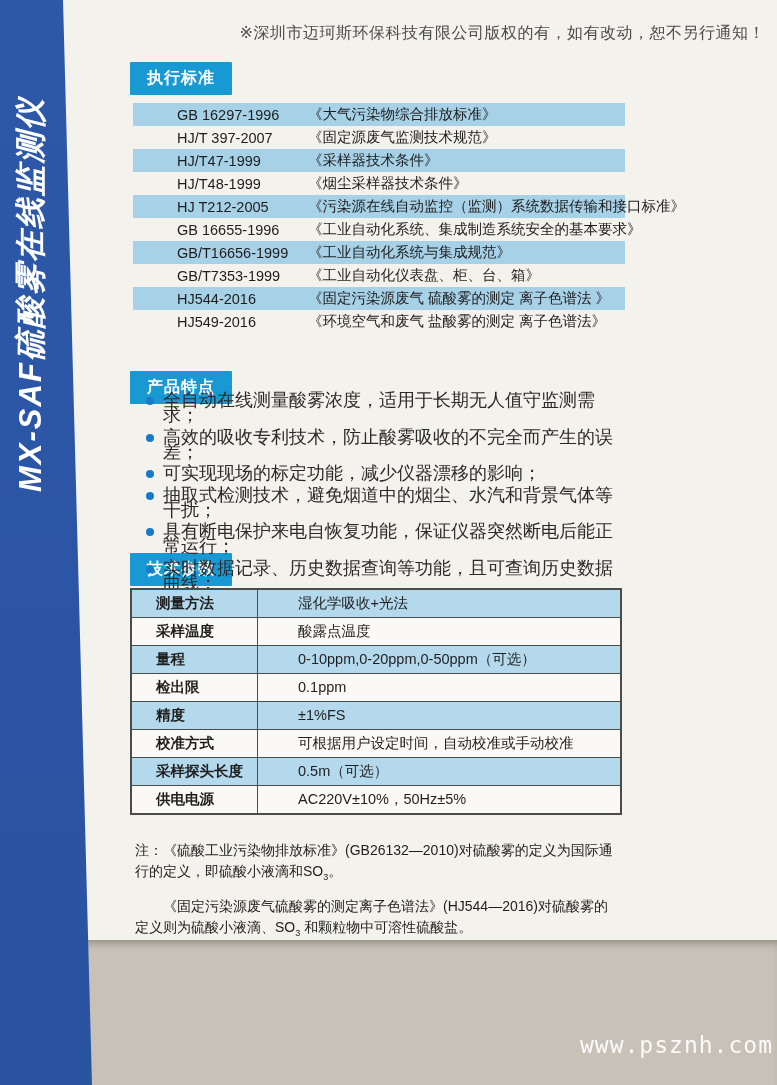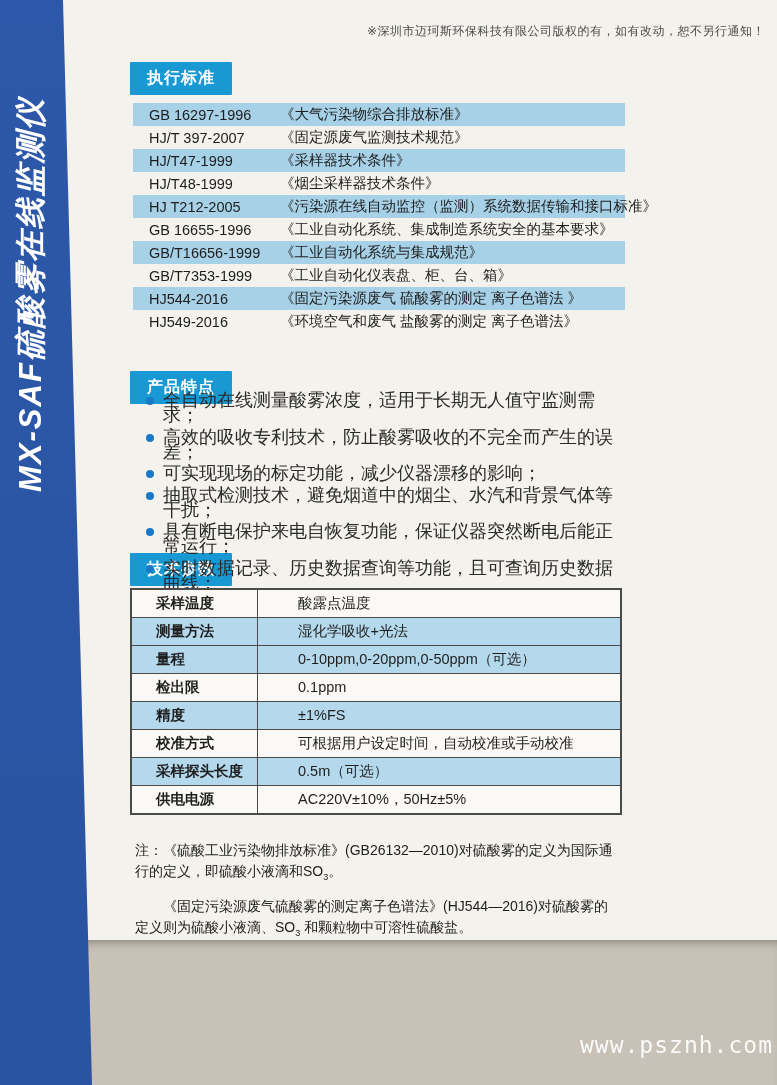--- a/index.html
+++ b/index.html
@@ -21,37 +21,37 @@
   .sidebar-title {
     position:absolute; left:10px; top:492px;
     transform:rotate(-90deg); transform-origin:0 0;
     white-space:nowrap;
     color:#ffffff; font-weight:bold; font-style:italic;
     font-size:31px; letter-spacing:2px;
   }
   
   .disclaimer {
     position:absolute; top:23px; right:12px;
-    font-size:12px; color:#4c4c4c; letter-spacing:0.5px;
+    font-size:16px; color:#4c4c4c; letter-spacing:0.5px;
   }
   
   .badge {
     position:absolute;
     background:#1899d4; color:#fff;
     font-weight:bold; font-size:16px; letter-spacing:1px;
     padding:6px 17px; border-radius:1px;
   }
   .badge-standards { left:130px; top:62px; }
   .badge-features  { left:130px; top:350px;margin-top:21px; }
   .badge-specs     { left:130px; top:553px; }
   
   .standards { position:absolute; left:133px; top:103px; width:492px; }
   .std-row { display:flex; align-items:center; height:23px; font-size:14.5px; color:#1d1d1d; }
   .std-row.alt { background:#a7d1e7; }
-  .std-code { width:131px; padding-left:16px; flex:none; }
+  .std-code { width:131px; padding-left:2px; flex:none;margin-left:42px; }
   .std-title { flex:1; white-space:nowrap; }
   
   .features { position:absolute; left:146px; top:393px; width:480px; }
   .feature { display:flex; align-items:flex-start; margin-bottom:6.5px; font-size:18px; line-height:15px; color:#2a2a2a; }
   .dot { width:8px; height:8px; border-radius:50%; background:#1779c8; margin:4px 9px 0 0; flex:none; }
   
   .spec-table {
     position:absolute; left:130px; top:588px; width:492px;
     border:2px solid #4b4b4b; box-sizing:border-box;
     background:#fbf9f5;
@@ -166,27 +166,27 @@
     <span class="dot"></span>
     <span>实时数据记录、历史数据查询等功能，且可查询历史数据曲线；</span>
   </div>
   <div class="feature">
     <span class="dot"></span>
     <span>模块化设计，智能化操作，使用寿命长，维护量低。</span>
   </div>
 </div>
 
 <div class="spec-table">
+  <div class="spec-row alt">
+    <span class="spec-label">测量方法</span>
+    <span class="spec-value">湿化学吸收+光法</span>
+  </div>
   <div class="spec-row">
     <span class="spec-label">采样温度</span>
     <span class="spec-value">酸露点温度</span>
-  </div>
-  <div class="spec-row alt">
-    <span class="spec-label">测量方法</span>
-    <span class="spec-value">湿化学吸收+光法</span>
   </div>
   <div class="spec-row alt">
     <span class="spec-label">量程</span>
     <span class="spec-value">0-10ppm,0-20ppm,0-50ppm（可选）</span>
   </div>
   <div class="spec-row">
     <span class="spec-label">检出限</span>
     <span class="spec-value">0.1ppm</span>
   </div>
   <div class="spec-row alt">

